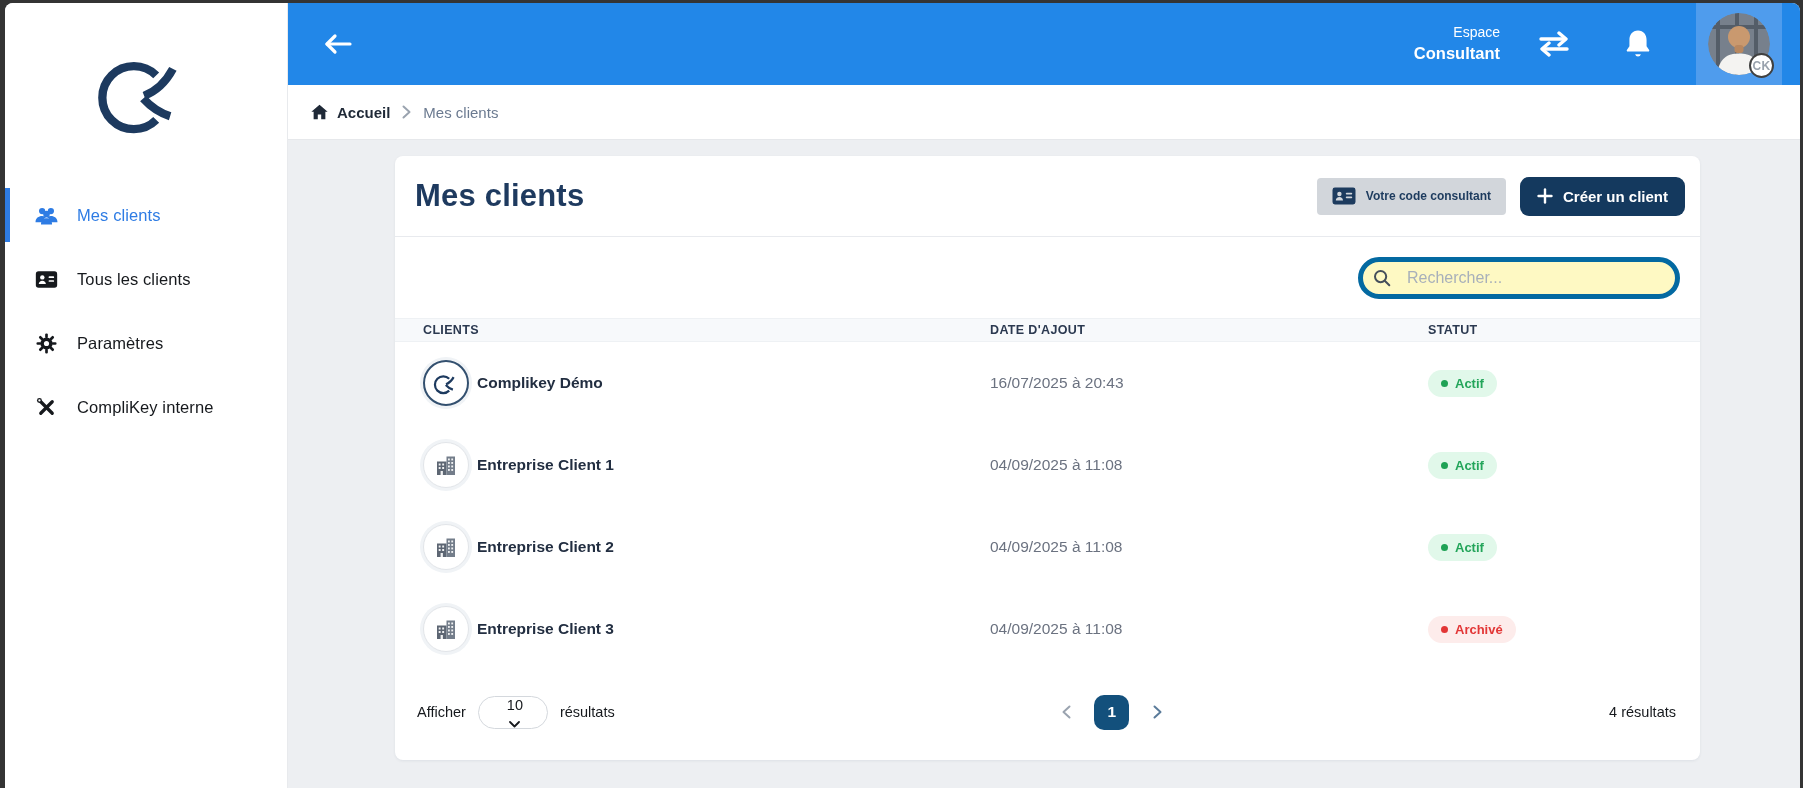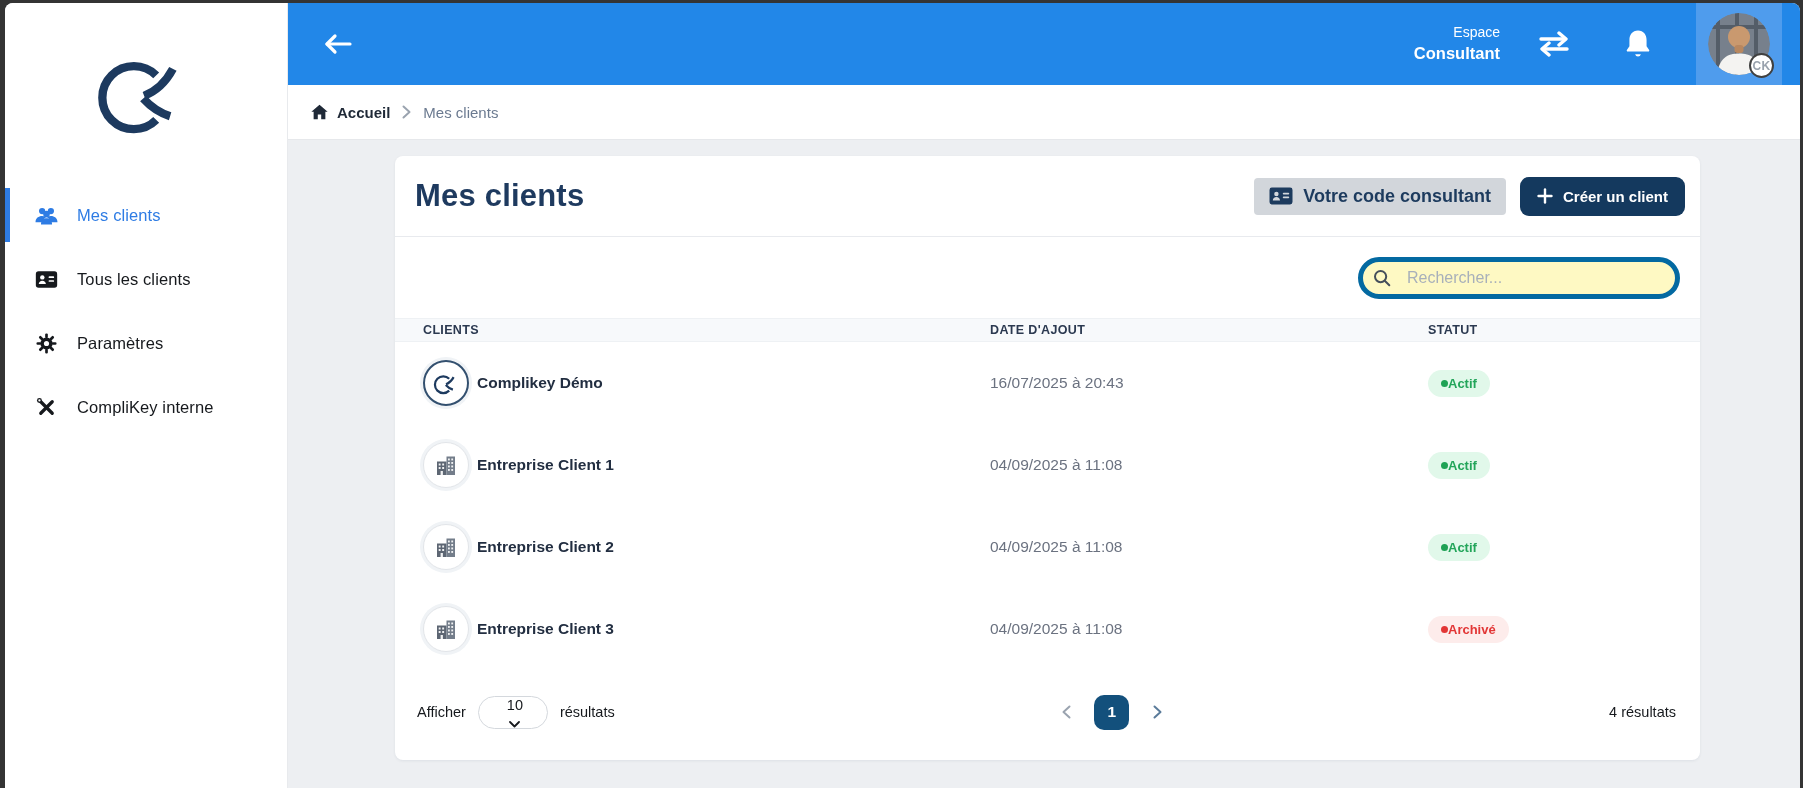--- a/index.html
+++ b/index.html
@@ -51,21 +51,21 @@
   .main { position:absolute; left:283px; right:0; top:137px; bottom:0; background:#edeff2; }
   .card { position:absolute; left:107px; top:16px; width:1305px; height:604px; background:#fff;
           border-radius:8px; box-shadow:0 1px 3px rgba(20,40,70,.07); display:flex; flex-direction:column; overflow:hidden; }
 
   .card-head { height:80px; display:flex; align-items:center; padding:0 15px 0 20px; }
   .page-title { font-size:31px; font-weight:800; color:#1e3a5f; letter-spacing:.2px; }
   .head-actions { margin-left:auto; display:flex; align-items:center; gap:14px; }
   .btn { display:inline-flex; align-items:center; gap:10px; border:none; cursor:pointer;
          font-family:"Liberation Sans", sans-serif; }
   .btn-code { background:#d2d6db; color:#1d3b5e; height:37px; padding:0 15px; border-radius:4px;
-              font-size:18px; font-weight:700; }
+              font-size:12px; font-weight:700; }
   .btn-create { background:#14395e; color:#fff; height:39px; padding:0 17px; border-radius:9px;
                 font-size:15px; font-weight:700; }
   .card-divider { border:none; border-top:1px solid #e8eaee; }
 
   .search-row { height:81px; display:flex; align-items:center; justify-content:flex-end; padding-right:20px; }
   .search-box { position:relative; width:322px; height:42px; }
   .search-box input { width:100%; height:100%; border-radius:21px; border:5px solid #0369a1; background:#fef9c3;
                       padding:0 16px 0 44px; font-size:16px; color:#374151; outline:none;
                       font-family:"Liberation Sans", sans-serif; }
   .search-box input::placeholder { color:#a8b0ba; }
@@ -75,21 +75,21 @@
   .thead { height:24px; background:#f7f9fb; border-top:1px solid #eef1f4; border-bottom:1px solid #eef1f4; }
   .th { font-size:12.5px; font-weight:700; color:#2b3950; letter-spacing:.35px; }
   .trow { height:82px; cursor:pointer; }
   .client-cell { display:flex; align-items:center; gap:8px;text-align:center; }
   .row-avatar { width:46px; height:46px; border-radius:50%; background:#fff; display:flex; align-items:center;
                 justify-content:center; box-shadow:0 0 0 3px #f0f3f6; }
   .row-avatar.logo { border:2.5px solid #33506f; }
   .row-avatar.building { border:1px solid #e2e5e9; }
   .client-name { font-size:15.5px; font-weight:700; color:#222e41; }
   .date-cell { font-size:15.5px; color:#6b7280; }
-  .badge { display:inline-flex; align-items:center; height:27px; padding:0 13px; border-radius:14px;
+  .badge { display:inline-flex; align-items:center; gap:7px; height:27px; padding:0 13px; border-radius:14px;
            font-size:13px; font-weight:700; }
   .badge .dot { width:7px; height:7px; border-radius:50%; }
   .badge.active { background:#e1f8ea; color:#23a55a; }
   .badge.active .dot { background:#1fa255; }
   .badge.archived { background:#fdeceb; color:#e23636; }
   .badge.archived .dot { background:#e23636; }
 
   .card-foot { flex:1; display:flex; align-items:center; padding:0 24px 6px 22px; }
   .foot-left { display:flex; align-items:center; gap:12px; font-size:14.5px; color:#16191d; }
   .page-size { width:70px; height:33px; border:1px solid #d4d8dd; border-radius:17px; display:flex;

